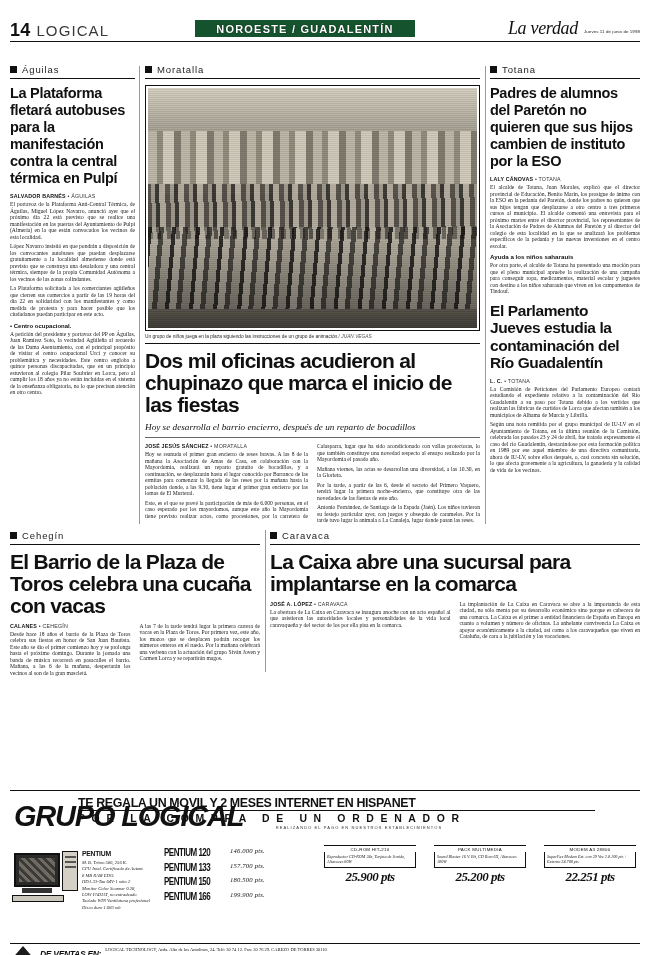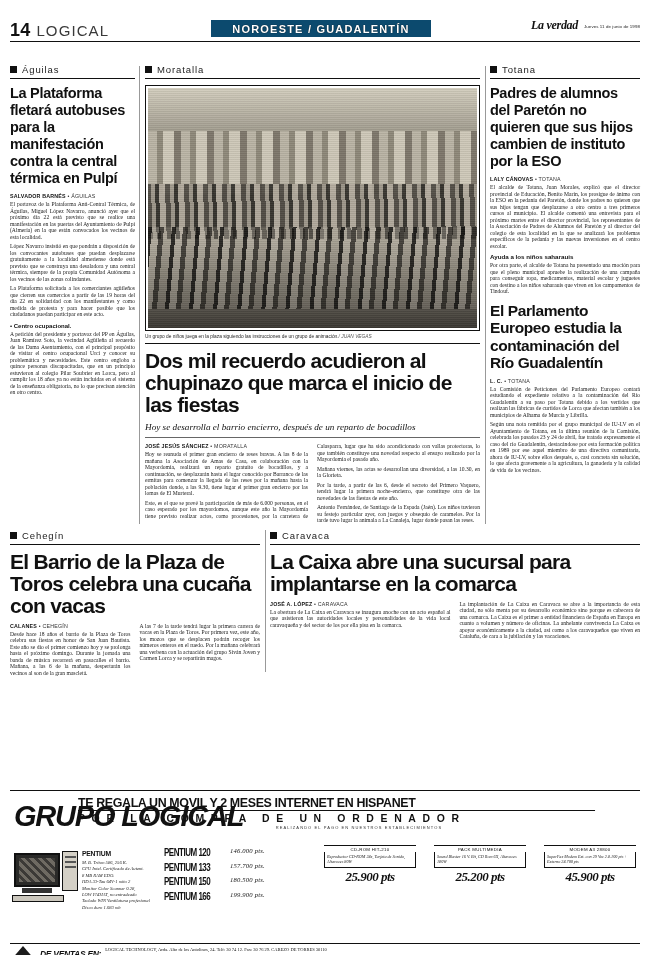--- a/index.html
+++ b/index.html
@@ -32,39 +32,38 @@
     font-family: "Liberation Sans", sans-serif;
     font-size: 15px;
     letter-spacing: 1.1px;
     color: #3a3a3a;
     line-height: 17px;
   }
   .mast-banner {
     position: absolute;
     left: 185px; top: -2px;
     width: 220px; height: 17px;
-    background: #0c4a6e;
+    background: #14532d;
     color: #fff;
     font-family: "Liberation Sans", sans-serif;
     font-weight: bold;
     font-size: 11px;
     letter-spacing: 1.2px;
     display: flex; align-items: center; justify-content: center;
     text-shadow: 0 0 1px #000;
-    margin-left: 16px;
   }
   .mast-right {
     position: absolute; right: 0; top: -4px;
     display: flex; align-items: baseline; gap: 6px;
   }
   .mast-logo {
     font-family: "Liberation Serif", serif;
     font-style: italic;
-    font-weight: bold;
-    font-size: 12px;
+    font-weight: normal;
+    font-size: 18px;
     letter-spacing: -.3px;
   }
   .mast-date {
     font-family: "Liberation Sans", sans-serif;
     font-size: 4.4px;
     color: #222;
     letter-spacing: .1px;
     white-space: nowrap;
     transform: translateY(-1px);
   }
@@ -370,21 +369,21 @@
           <div class="band ph-crowd"></div>
           <div class="band ph-ground"></div>
           <div class="ph-figs"></div>
           <div class="ph-grain"></div>
         </div>
       </div>
       <div class="caption">
         <span>Un grupo de niños juega en la plaza siguiendo las instrucciones de un grupo de animación.</span><span class="credit">/ JUAN VEGAS</span>
       </div>
 
-      <h1 class="head big">Dos mil recuerdo acudieron al chupinazo que marca el inicio de las fiestas</h1>
+      <h1 class="head big">Dos mil oficinas acudieron al chupinazo que marca el inicio de las fiestas</h1>
       <div class="subhead">Hoy se desarrolla el barrio encierro, después de un reparto de bocadillos</div>
 
       <div class="cols2">
         <div class="byline">
           <span>JOSÉ JESÚS SÁNCHEZ</span>
           <span class="loc"> • <span>MORATALLA</span></span>
         </div>
         <p class="body">Hoy se reanuda el primer gran encierro de reses bravas. A las 8 de la mañana la Asociación de Amas de Casa, en colaboración con la Mayordomía, realizará un reparto gratuito de bocadillos, y a continuación, se desplazarán hasta el lugar conocido por Barranco de las ermitas para comenzar la llegada de las reses por la mañana hasta la población donde, a las 9.30, tiene lugar el primer gran encierro por las lomas de El Murteral.</p>
         <p class="body">Este, es el que se prevé la participación de más de 6.000 personas, en el caso esperado por los mayordomos, aunque este año la Mayordomía tiene previsto realizar actos, como procesiones, por la carretera de Calasparra, lugar que ha sido acondicionado con vallas protectoras, lo que también constituye una novedad respecto al ensayo realizado por la Mayordomía el pasado año.</p>
         <p class="body">Mañana viernes, las actas se desarrollan una diversidad, a las 10.30, en la Glorieta.</p>
@@ -400,21 +399,21 @@
       </div>
       <h1 class="head">Padres de alumnos del Paretón no quieren que sus hijos cambien de instituto por la ESO</h1>
       <div class="byline">
         <span>LALY CÁNOVAS</span>
         <span class="loc"> • <span>TOTANA</span></span>
       </div>
       <p class="body">El alcalde de Totana, Juan Morales, explicó que el director provincial de Educación, Benito Marín, los prosigue de ánimo con la ESO en la pedanía del Paretón, donde los padres no quieren que sus hijos tengan que desplazarse a otro centro a tres primeros cursos al municipio. El alcalde comentó una entrevista para el próximo martes entre el director provincial, los representantes de la Asociación de Padres de Alumnos del Paretón y al director del colegio de esta localidad en la que se analizará los problemas específicos de la pedanía y las nuevas inversiones en el centro escolar.</p>
       <div class="subsec">Ayuda a los niños saharauis</div>
       <p class="body">Por otra parte, el alcalde de Totana ha presentado una moción para que el pleno municipal apruebe la realización de una campaña para conseguir ropa, medicamentos, material escolar y juguetes con destino a los niños saharauis que viven en los campamentos de Tindouf.</p>
 
-      <h1 class="head mid" style="margin-top:7px;">El Parlamento Europeo estudia la contaminación del Río Guadalentín</h1>
+      <h1 class="head mid" style="margin-top:7px;">El Parlamento Jueves estudia la contaminación del Río Guadalentín</h1>
       <div class="byline">
         <span>L. C.</span>
         <span class="loc"> • <span>TOTANA</span></span>
       </div>
       <p class="body">La Comisión de Peticiones del Parlamento Europeo contará estudiando el expediente relativo a la contaminación del Río Guadalentín a su paso por Totana debido a los vertidos que realizan las fábricas de curtidos de Lorca que afectan también a los municipios de Alhama de Murcia y Librilla.</p>
       <p class="body">Según una nota remitida por el grupo municipal de IU-LV en el Ayuntamiento de Totana, en la última reunión de la Comisión, celebrada los pasados 23 y 24 de abril, fue tratado expresamente el caso del río Guadalentín, destacándose por esta formación política en 1989 por ese aquel miembro de una directiva comunitaria, ahora de IU-LV, sobre ellos después, o, casi concreta sin solución, lo que afecta gravemente a la agricultura, la ganadería y la calidad de vida de los vecinos.</p>
     </div>
   </div>
 
   <div class="bottom">
@@ -515,21 +514,21 @@
           <div class="oprice">25.900 pts</div>
         </div>
         <div class="offer">
           <div class="ohdr">PACK MULTIMEDIA</div>
           <div class="otxt">Sound Blaster 16 V. Bit, CD Rom 6X, Altavoces 180W</div>
           <div class="oprice">25.200 pts</div>
         </div>
         <div class="offer">
           <div class="ohdr">MODEM A3 28800</div>
           <div class="otxt">SuperFax Modem Ext. con 29 Voz 2.8.100 pts + Externo 24.700 pts</div>
-          <div class="oprice">45.900 pts</div>
+          <div class="oprice">22.251 pts</div>
         </div>
       </div>
     </div>
 
     <div class="ad-foot">
       <div class="ad-tri"></div>
       <span class="ventas">DE VENTAS EN:</span>
       <div class="lines">
         <div>LOGICAL TECHNOLOGY, Avda. Alto de los Antolinos, 24. Telf: 30 74 12. Fax: 30 76 29. CABEZO DE TORRES 30110</div>
         <div>MAHF COMPUTER C/ Mariveta, 3. Telf y Fax: 23 13 53. MURCIA 30004 • DIRKOS SYSTEM, C/ San Antón, 18. Telf: 28 13 09. Fax: 28 09 96. MURCIA 30009</div>

